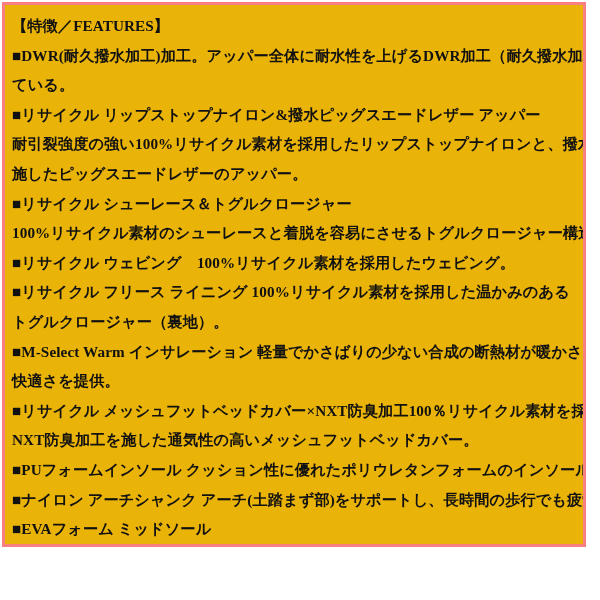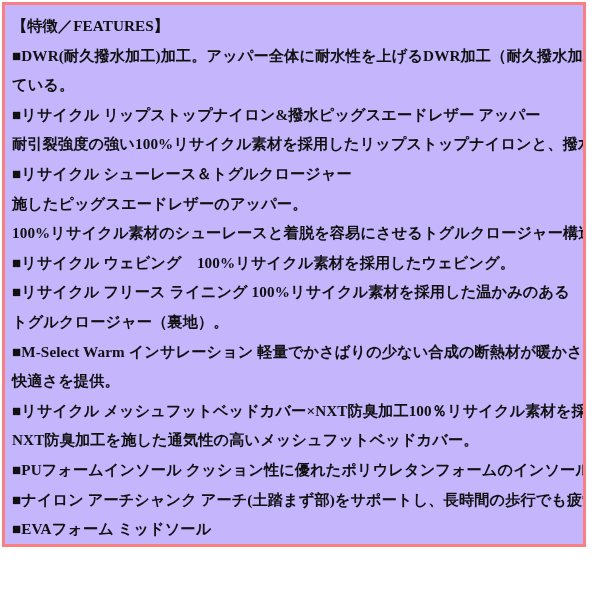--- a/index.html
+++ b/index.html
@@ -38,29 +38,29 @@
     font-family: "Liberation Serif", "DejaVu Serif", serif;
   }
 
   .doc-line.heading {
     font-weight: 700;
   }
 </style>
 </head>
 <body>
 
-<div id="features-box" style="border-color: rgb(249, 128, 128); background: #c4b5fd;">
+<div id="features-box" style="border-color: rgb(249, 128, 128); background: #eab308;">
   <div id="features-lines" style="color: rgb(17, 17, 17);">
       <div class="doc-line heading">【特徴／FEATURES】</div>
       <div class="doc-line">■DWR(耐久撥水加工)加工。アッパー全体に耐水性を上げるDWR加工（耐久撥水加工）を施し</div>
       <div class="doc-line">ている。</div>
       <div class="doc-line">■リサイクル リップストップナイロン&amp;撥水ピッグスエードレザー アッパー</div>
       <div class="doc-line">耐引裂強度の強い100%リサイクル素材を採用したリップストップナイロンと、撥水加工を</div>
+      <div class="doc-line">施したピッグスエードレザーのアッパー。</div>
       <div class="doc-line">■リサイクル シューレース＆トグルクロージャー</div>
-      <div class="doc-line">施したピッグスエードレザーのアッパー。</div>
       <div class="doc-line">100%リサイクル素材のシューレースと着脱を容易にさせるトグルクロージャー構造を採用。</div>
       <div class="doc-line">■リサイクル ウェビング　100%リサイクル素材を採用したウェビング。</div>
       <div class="doc-line">■リサイクル フリース ライニング 100%リサイクル素材を採用した温かみのある</div>
       <div class="doc-line">トグルクロージャー（裏地）。</div>
       <div class="doc-line">■M-Select Warm インサレーション 軽量でかさばりの少ない合成の断熱材が暖かさと</div>
       <div class="doc-line">快適さを提供。</div>
       <div class="doc-line">■リサイクル メッシュフットベッドカバー×NXT防臭加工100％リサイクル素材を採用し</div>
       <div class="doc-line">NXT防臭加工を施した通気性の高いメッシュフットベッドカバー。</div>
       <div class="doc-line">■PUフォームインソール クッション性に優れたポリウレタンフォームのインソール。</div>
       <div class="doc-line">■ナイロン アーチシャンク アーチ(土踏まず部)をサポートし、長時間の歩行でも疲労</div>

